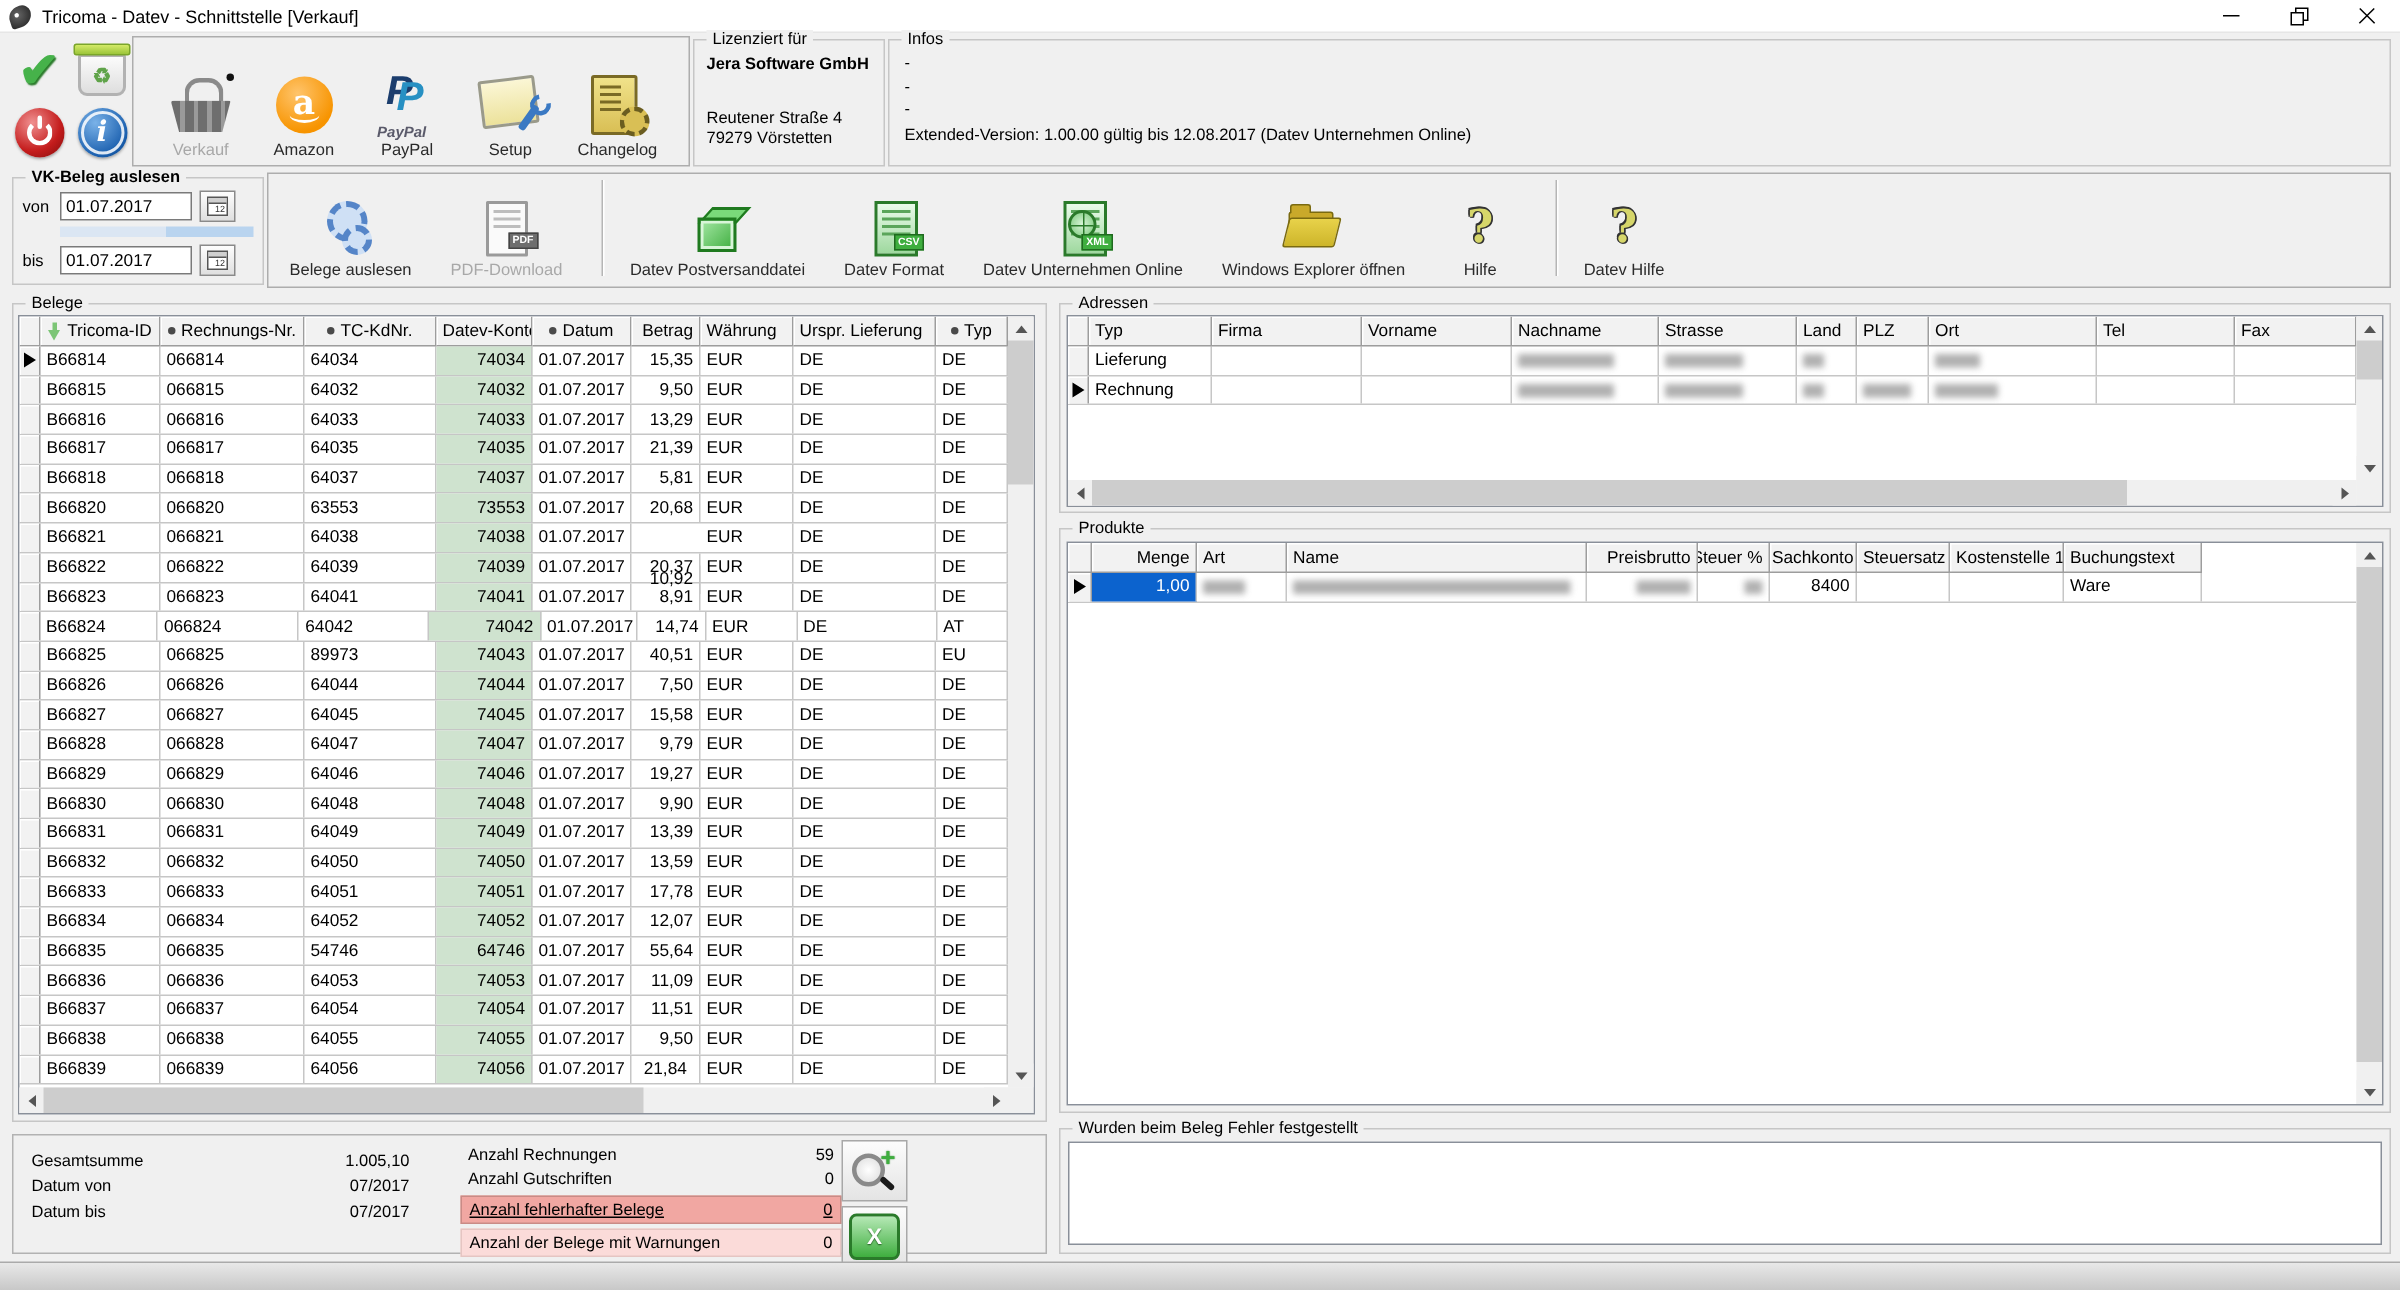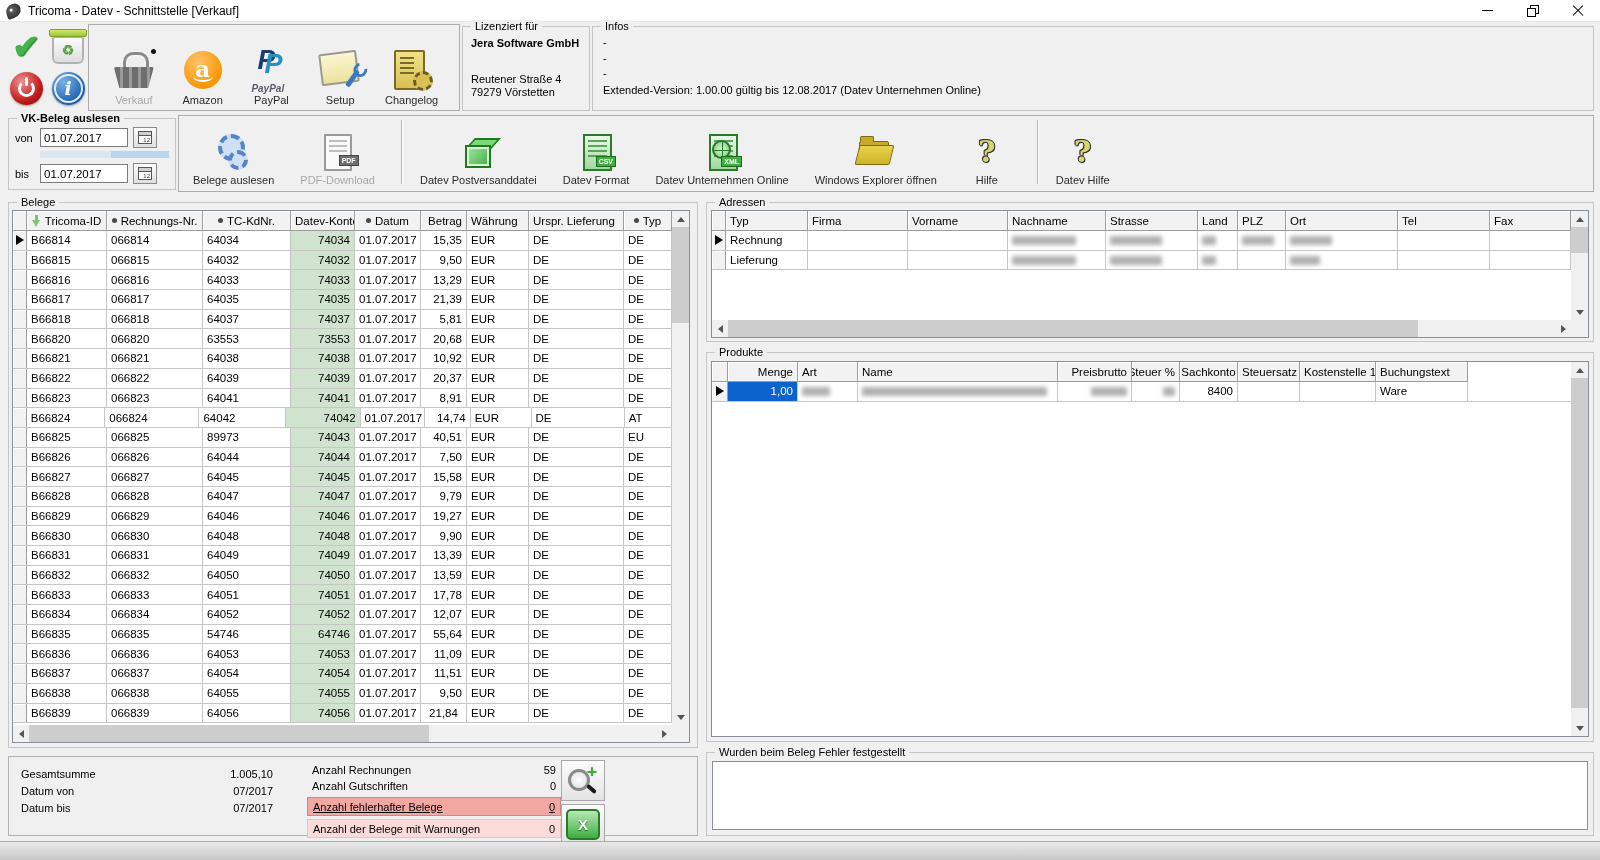--- a/index.html
+++ b/index.html
@@ -596,21 +596,21 @@
             </span>
             <span class="g-cell al-left" style="width: 88px;">
               <span class="cell-text">64038</span>
             </span>
             <span class="g-cell al-right hl-green" style="width: 64px;">
               <span class="cell-text">74038</span>
             </span>
             <span class="g-cell al-left" style="width: 66px;">
               <span class="cell-text">01.07.2017</span>
             </span>
-            <span class="g-cell al-right" style="width: 46px;">
+            <span class="g-cell al-right" style="width: 46px; margin-top: 28px;">
               <span class="cell-text">10,92</span>
             </span>
             <span class="g-cell al-left" style="width: 62px;">
               <span class="cell-text">EUR</span>
             </span>
             <span class="g-cell al-left" style="width: 95px;">
               <span class="cell-text">DE</span>
             </span>
             <span class="g-cell al-left" style="width: 48px;">
               <span class="cell-text">DE</span>
@@ -1214,65 +1214,65 @@
           </span>
           <span class="g-hcell al-left" style="width: 92px;">
             <span class="h-label">Tel</span>
           </span>
           <span class="g-hcell al-left" style="width: 81px;">
             <span class="h-label">Fax</span>
           </span>
         </div>
         <div class="g-body">
           <div class="g-row">
-            <span class="g-cell g-ind" style="width: 14px;">
-              <span class="row-arrow"></span>
-            </span>
+            <span class="g-cell g-ind" style="width: 14px;"></span>
             <span class="g-cell al-left" style="width: 82px;">
-              <span class="cell-text">Rechnung</span>
+              <span class="cell-text">Lieferung</span>
             </span>
             <span class="g-cell al-left" style="width: 100px;"></span>
             <span class="g-cell al-left" style="width: 100px;"></span>
             <span class="g-cell al-left" style="width: 98px;">
               <span class="blur-bar" style="width: 64px;"></span>
             </span>
             <span class="g-cell al-left" style="width: 92px;">
               <span class="blur-bar" style="width: 52px;"></span>
             </span>
             <span class="g-cell al-left" style="width: 40px;">
               <span class="blur-bar" style="width: 14px;"></span>
             </span>
-            <span class="g-cell al-left" style="width: 48px;">
-              <span class="blur-bar" style="width: 32px;"></span>
-            </span>
+            <span class="g-cell al-left" style="width: 48px;"></span>
             <span class="g-cell al-left" style="width: 112px;">
-              <span class="blur-bar" style="width: 42px;"></span>
+              <span class="blur-bar" style="width: 30px;"></span>
             </span>
             <span class="g-cell al-left" style="width: 92px;"></span>
             <span class="g-cell al-left" style="width: 81px;"></span>
           </div>
           <div class="g-row">
-            <span class="g-cell g-ind" style="width: 14px;"></span>
+            <span class="g-cell g-ind" style="width: 14px;">
+              <span class="row-arrow"></span>
+            </span>
             <span class="g-cell al-left" style="width: 82px;">
-              <span class="cell-text">Lieferung</span>
+              <span class="cell-text">Rechnung</span>
             </span>
             <span class="g-cell al-left" style="width: 100px;"></span>
             <span class="g-cell al-left" style="width: 100px;"></span>
             <span class="g-cell al-left" style="width: 98px;">
               <span class="blur-bar" style="width: 64px;"></span>
             </span>
             <span class="g-cell al-left" style="width: 92px;">
               <span class="blur-bar" style="width: 52px;"></span>
             </span>
             <span class="g-cell al-left" style="width: 40px;">
               <span class="blur-bar" style="width: 14px;"></span>
             </span>
-            <span class="g-cell al-left" style="width: 48px;"></span>
+            <span class="g-cell al-left" style="width: 48px;">
+              <span class="blur-bar" style="width: 32px;"></span>
+            </span>
             <span class="g-cell al-left" style="width: 112px;">
-              <span class="blur-bar" style="width: 30px;"></span>
+              <span class="blur-bar" style="width: 42px;"></span>
             </span>
             <span class="g-cell al-left" style="width: 92px;"></span>
             <span class="g-cell al-left" style="width: 81px;"></span>
           </div>
         </div>
       </div>
     <div class="vscroll" style="right:0;top:0;height:109px">
       <div class="sb-btn">
           <span class="tri up"></span>
         </div>

